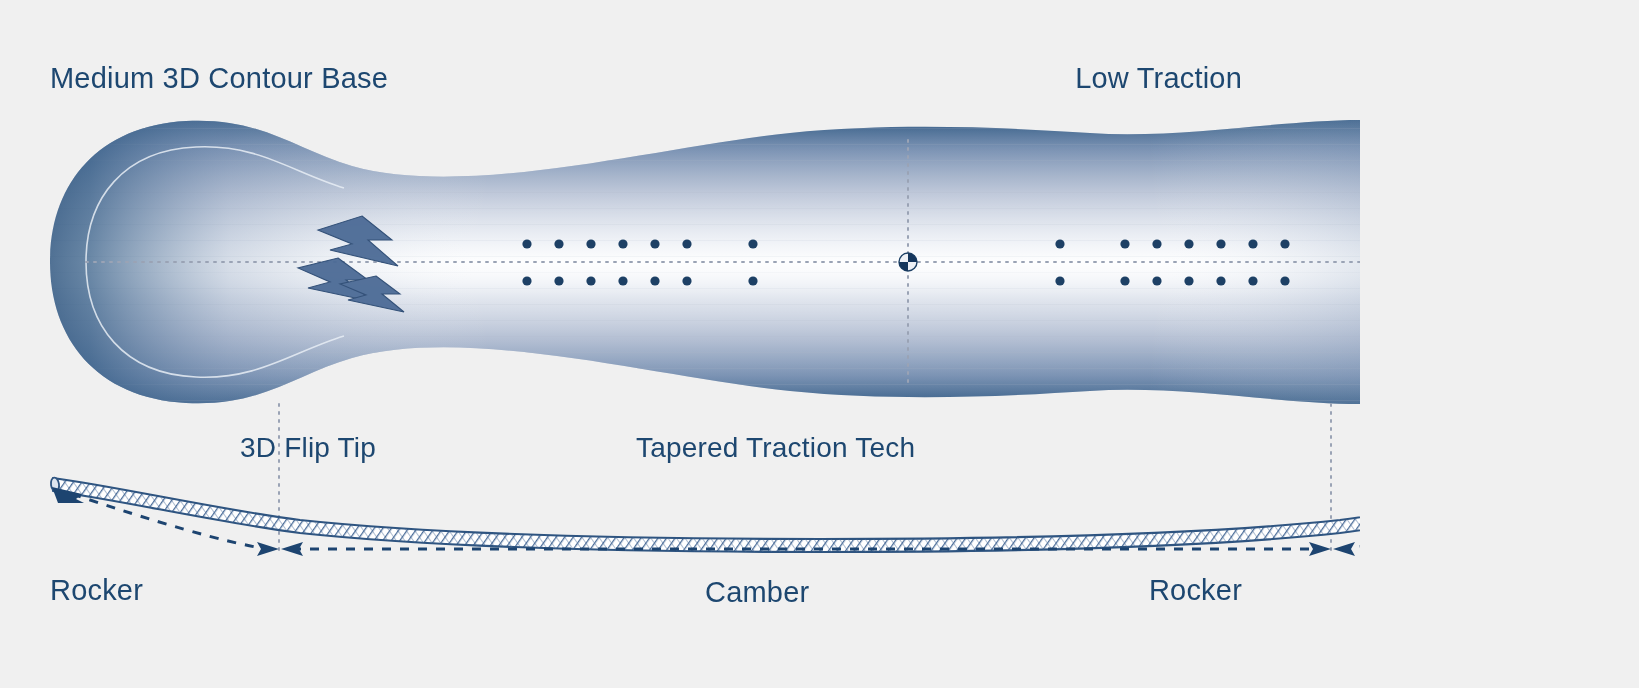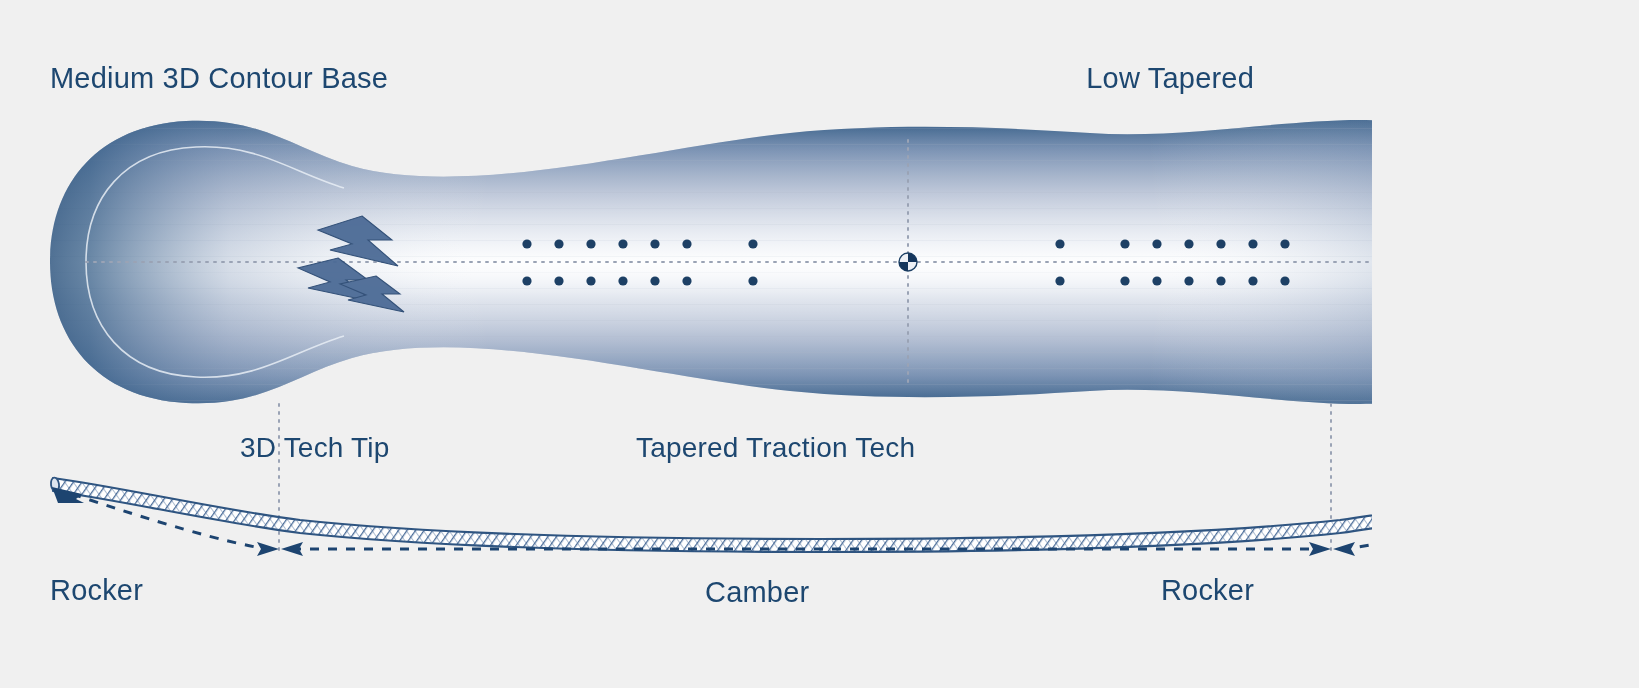--- a/index.html
+++ b/index.html
@@ -9,21 +9,20 @@
   }
   body {
     font-family: "Liberation Sans", sans-serif;
   }
   #stage {
     position: relative;
     width: 1360px;
     height: 688px;
     background: #f0f0f0;
     overflow: hidden;
-    padding-left: 12px;
   }
   .label {
     position: absolute;
     color: #1d4770;
     font-size: 29px;
     font-weight: 400;
     letter-spacing: 0.2px;
     white-space: nowrap;
     font-family: "Liberation Sans", sans-serif;
   }
@@ -244,20 +243,20 @@
       <path d="M 281,549 L 303,542 L 299,549 L 303,556 Z"></path>
 
       <path d="M 1331,549 L 1309,542 L 1313,549 L 1309,556 Z"></path>
       <path d="M 1333,549 L 1355,542 L 1351,549 L 1355,556 Z"></path>
 
       <path d="M 1560,487 L 1530,494 L 1536,499 L 1528,503 L 1554,503 Z"></path>
     </g>
   </svg>
 
   <div class="label" id="lbl-contour-base">Medium 3D Contour Base</div>
-  <div class="label" id="lbl-tapered">Low Tapered</div>
-  <div class="label label-sm" id="lbl-flip-tip">3D Tech Tip</div>
+  <div class="label" id="lbl-tapered">Low Traction</div>
+  <div class="label label-sm" id="lbl-flip-tip">3D Flip Tip</div>
   <div class="label label-sm" id="lbl-traction">Tapered Traction Tech</div>
   <div class="label" id="lbl-rocker-left">Rocker</div>
   <div class="label" id="lbl-camber">Camber</div>
   <div class="label" id="lbl-rocker-right">Rocker</div>
 
 </div>
 
 </body></html>

